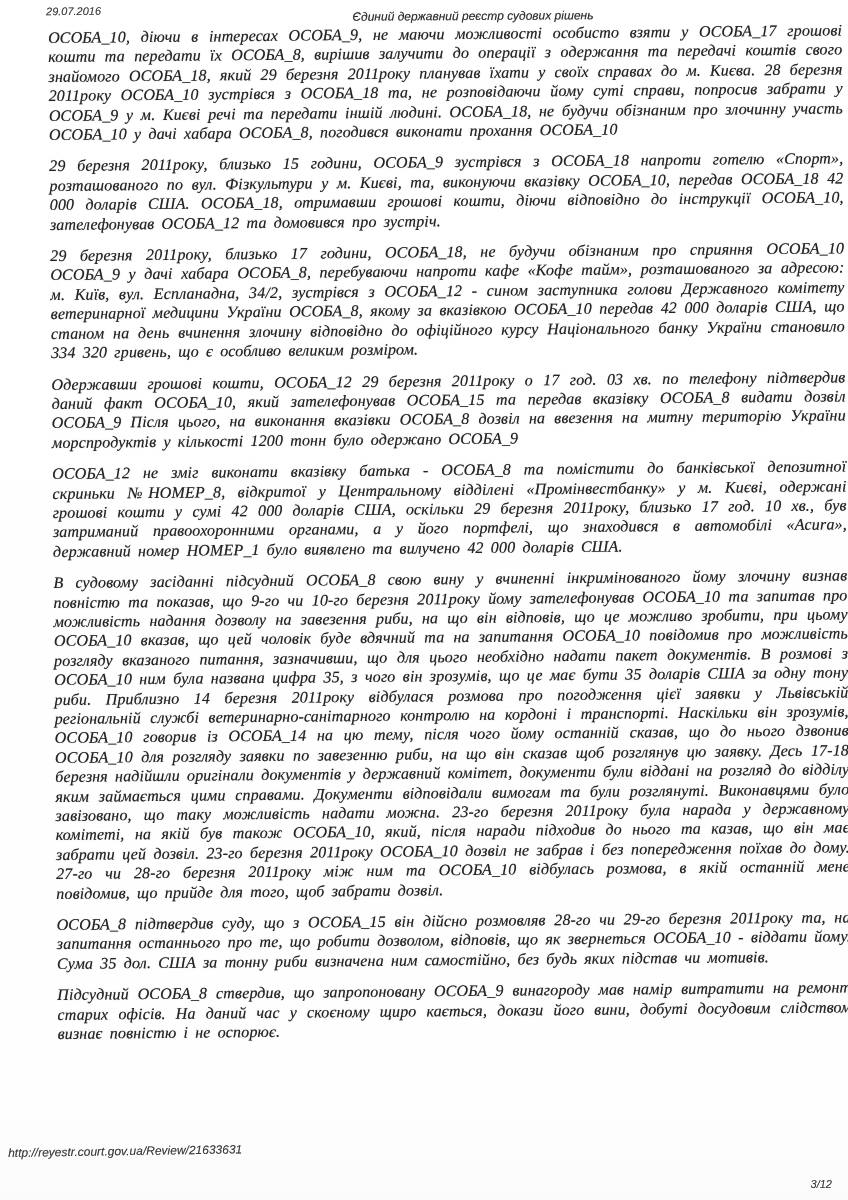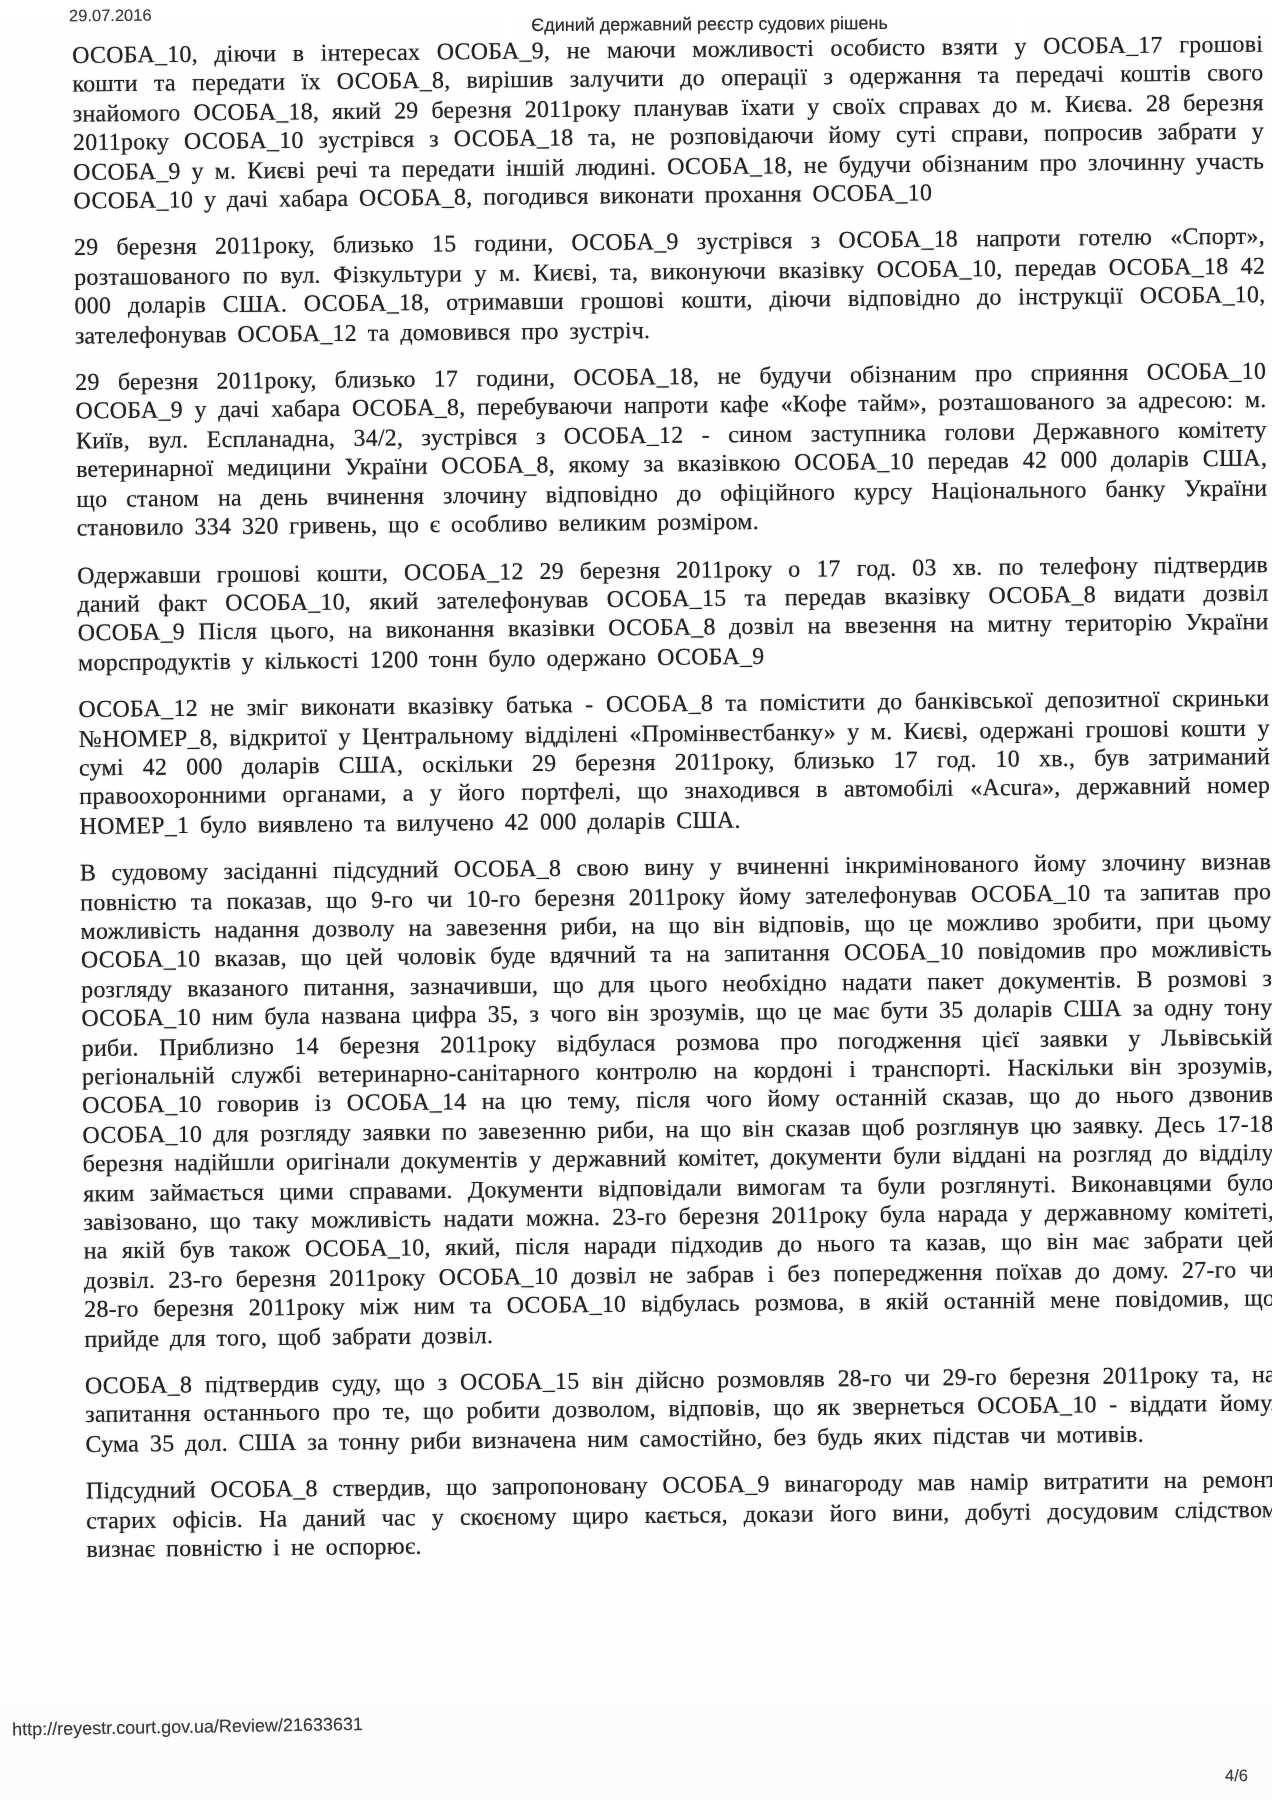--- a/index.html
+++ b/index.html
@@ -9,20 +9,21 @@
     background: #e8e8e8;
   }
   .page {
     position: relative;
     width: 848px;
     height: 1200px;
     margin: 0 auto;
     background: linear-gradient(180deg, #ffffff 0%, #fefefe 92%, #fbfbfb 100%);
     overflow: hidden;
     font-family: "Liberation Serif", serif;
+    font-style: italic;
   }
   
   .scan-date {
     position: absolute;
     top: 5px;
     left: 46px;
     font-family: "Liberation Sans", sans-serif;
     font-size: 11px;
     color: #3f3f3f;
     transform: rotate(-0.5deg);
@@ -95,15 +96,15 @@
     <p>29 березня 2011року, близько 17 години, ОСОБА_18, не будучи обізнаним про сприяння ОСОБА_10 ОСОБА_9 у дачі хабара ОСОБА_8, перебуваючи напроти кафе «Кофе тайм», розташованого за адресою: м. Київ, вул. Еспланадна, 34/2, зустрівся з ОСОБА_12 - сином заступника голови Державного комітету ветеринарної медицини України ОСОБА_8, якому за вказівкою ОСОБА_10 передав 42 000 доларів США, що станом на день вчинення злочину відповідно до офіційного курсу Національного банку України становило 334 320 гривень, що є особливо великим розміром.</p>
     <p>Одержавши грошові кошти, ОСОБА_12 29 березня 2011року о 17 год. 03 хв. по телефону підтвердив даний факт ОСОБА_10, який зателефонував ОСОБА_15 та передав вказівку ОСОБА_8 видати дозвіл ОСОБА_9 Після цього, на виконання вказівки ОСОБА_8 дозвіл на ввезення на митну територію України морспродуктів у кількості 1200 тонн було одержано ОСОБА_9</p>
     <p>ОСОБА_12 не зміг виконати вказівку батька - ОСОБА_8 та помістити до банківської депозитної скриньки №НОМЕР_8, відкритої у Центральному відділені «Промінвестбанку» у м. Києві, одержані грошові кошти у сумі 42 000 доларів США, оскільки 29 березня 2011року, близько 17 год. 10 хв., був затриманий правоохоронними органами, а у його портфелі, що знаходився в автомобілі «Acura», державний номер НОМЕР_1 було виявлено та вилучено 42 000 доларів США.</p>
     <p>В судовому засіданні підсудний ОСОБА_8 свою вину у вчиненні інкримінованого йому злочину визнав повністю та показав, що 9-го чи 10-го березня 2011року йому зателефонував ОСОБА_10 та запитав про можливість надання дозволу на завезення риби, на що він відповів, що це можливо зробити, при цьому ОСОБА_10 вказав, що цей чоловік буде вдячний та на запитання ОСОБА_10 повідомив про можливість розгляду вказаного питання, зазначивши, що для цього необхідно надати пакет документів. В розмові з ОСОБА_10 ним була названа цифра 35, з чого він зрозумів, що це має бути 35 доларів США за одну тону риби. Приблизно 14 березня 2011року відбулася розмова про погодження цієї заявки у Львівській регіональній службі ветеринарно-санітарного контролю на кордоні і транспорті. Наскільки він зрозумів, ОСОБА_10 говорив із ОСОБА_14 на цю тему, після чого йому останній сказав, що до нього дзвонив ОСОБА_10 для розгляду заявки по завезенню риби, на що він сказав щоб розглянув цю заявку. Десь 17-18 березня надійшли оригінали документів у державний комітет, документи були віддані на розгляд до відділу яким займається цими справами. Документи відповідали вимогам та були розглянуті. Виконавцями було завізовано, що таку можливість надати можна. 23-го березня 2011року була нарада у державному комітеті, на якій був також ОСОБА_10, який, після наради підходив до нього та казав, що він має забрати цей дозвіл. 23-го березня 2011року ОСОБА_10 дозвіл не забрав і без попередження поїхав до дому. 27-го чи 28-го березня 2011року між ним та ОСОБА_10 відбулась розмова, в якій останній мене повідомив, що прийде для того, щоб забрати дозвіл.</p>
     <p>ОСОБА_8 підтвердив суду, що з ОСОБА_15 він дійсно розмовляв 28-го чи 29-го березня 2011року та, на запитання останнього про те, що робити дозволом, відповів, що як звернеться ОСОБА_10 - віддати йому. Сума 35 дол. США за тонну риби визначена ним самостійно, без будь яких підстав чи мотивів.</p>
     <p>Підсудний ОСОБА_8 ствердив, що запропоновану ОСОБА_9 винагороду мав намір витратити на ремонт старих офісів. На даний час у скоєному щиро кається, докази його вини, добуті досудовим слідством визнає повністю і не оспорює.</p>
   </div>
 
   <span class="source-url">http://reyestr.court.gov.ua/Review/21633631</span>
 
-  <span class="page-number">4/6</span>
+  <span class="page-number">3/12</span>
 
 </div>
 
 </body></html>

